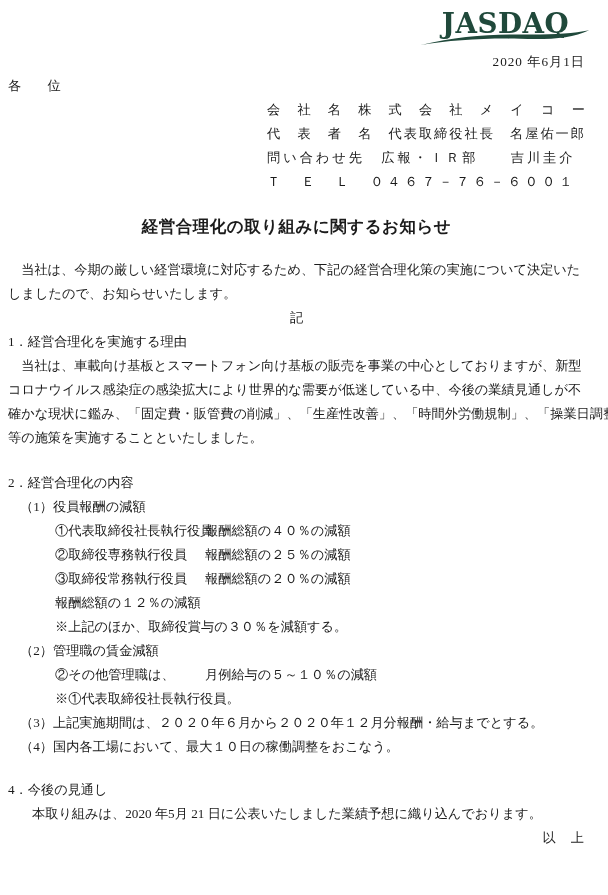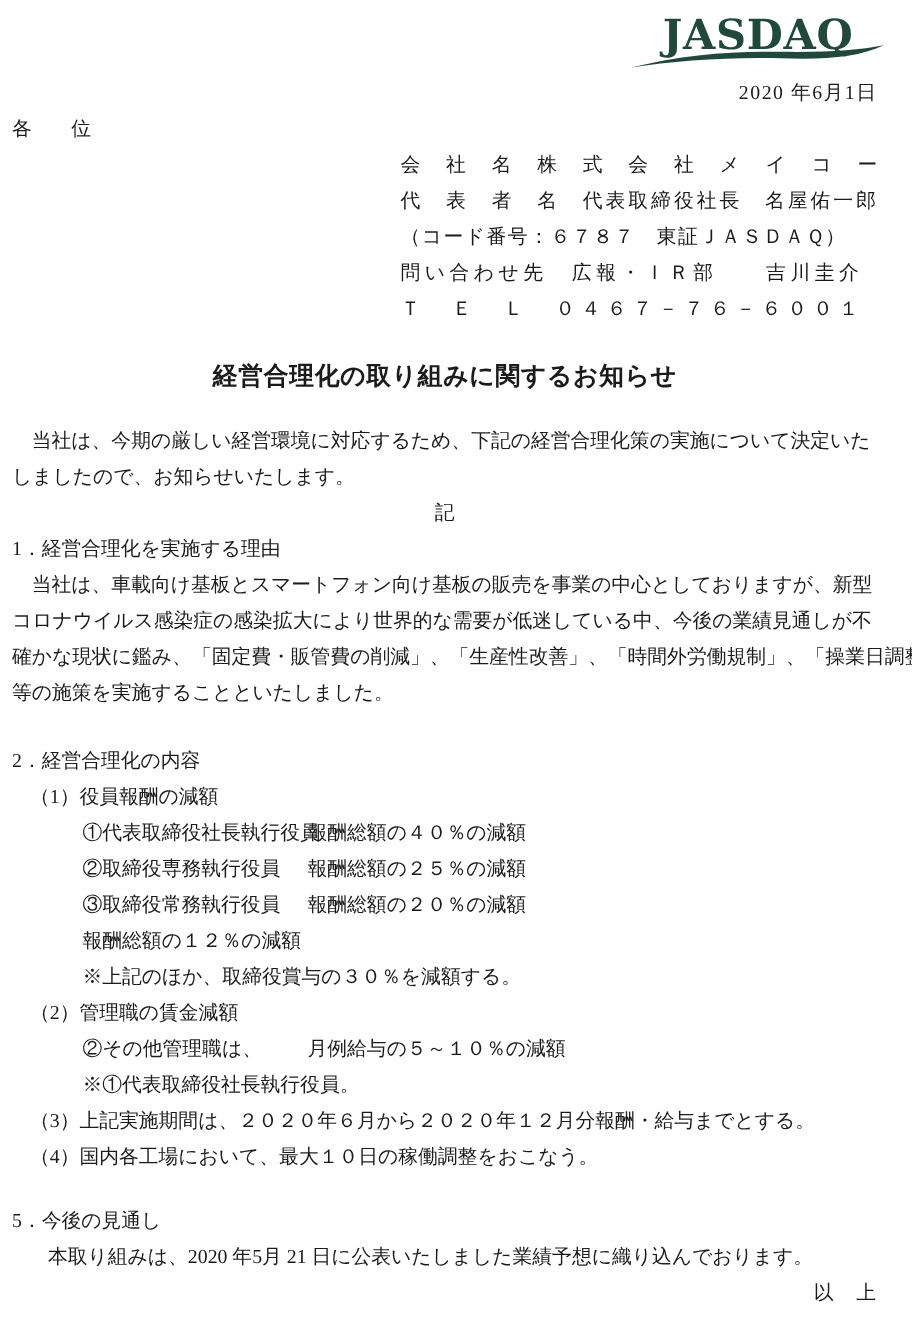--- a/index.html
+++ b/index.html
@@ -90,21 +90,20 @@
     </svg>
   </div>
 
   <div class="date-row">2020 年6月1日</div>
 
   <div class="addressee-row">各　　位</div>
 
   <div class="company-block">
     <div class="cline ls-2">会　社　名　株　式　会　社　メ　イ　コ　ー</div>
     <div class="cline ls-2">代　表　者　名　代表取締役社長　名屋佑一郎</div>
-    <div class="cline ls-1">（コード番号：６７８７　東証ＪＡＳＤＡＱ）</div>
     <div class="cline ls-3">問い合わせ先　広報・ＩＲ部　　吉川圭介</div>
     <div class="cline ls-4">Ｔ　Ｅ　Ｌ　０４６７－７６－６００１</div>
   </div>
 
   <h1 class="title">経営合理化の取り組みに関するお知らせ</h1>
 
   <div class="intro">
     <div class="line">　当社は、今期の厳しい経営環境に対応するため、下記の経営合理化策の実施について決定いた</div>
     <div class="line">しましたので、お知らせいたします。</div>
   </div>
@@ -144,18 +143,18 @@
   </div>
   <div class="item-row">
     <span class="item-label">②その他管理職は、</span>
     <span class="item-desc">月例給与の５～１０％の減額</span>
   </div>
   <div class="note-line">※①代表取締役社長執行役員。</div>
 
   <div class="sub-heading">（3）上記実施期間は、２０２０年６月から２０２０年１２月分報酬・給与までとする。</div>
   <div class="sub-heading">（4）国内各工場において、最大１０日の稼働調整をおこなう。</div>
 
-  <div class="sec-heading gap-before-s3">5．今後の見通し</div>
+  <div class="sec-heading gap-before-s3">4．今後の見通し</div>
   <div class="s3-body">本取り組みは、2020 年5月 21 日に公表いたしました業績予想に織り込んでおります。</div>
 
   <div class="closing-row">以　上</div>
 
 </div>
 
 </body></html>

